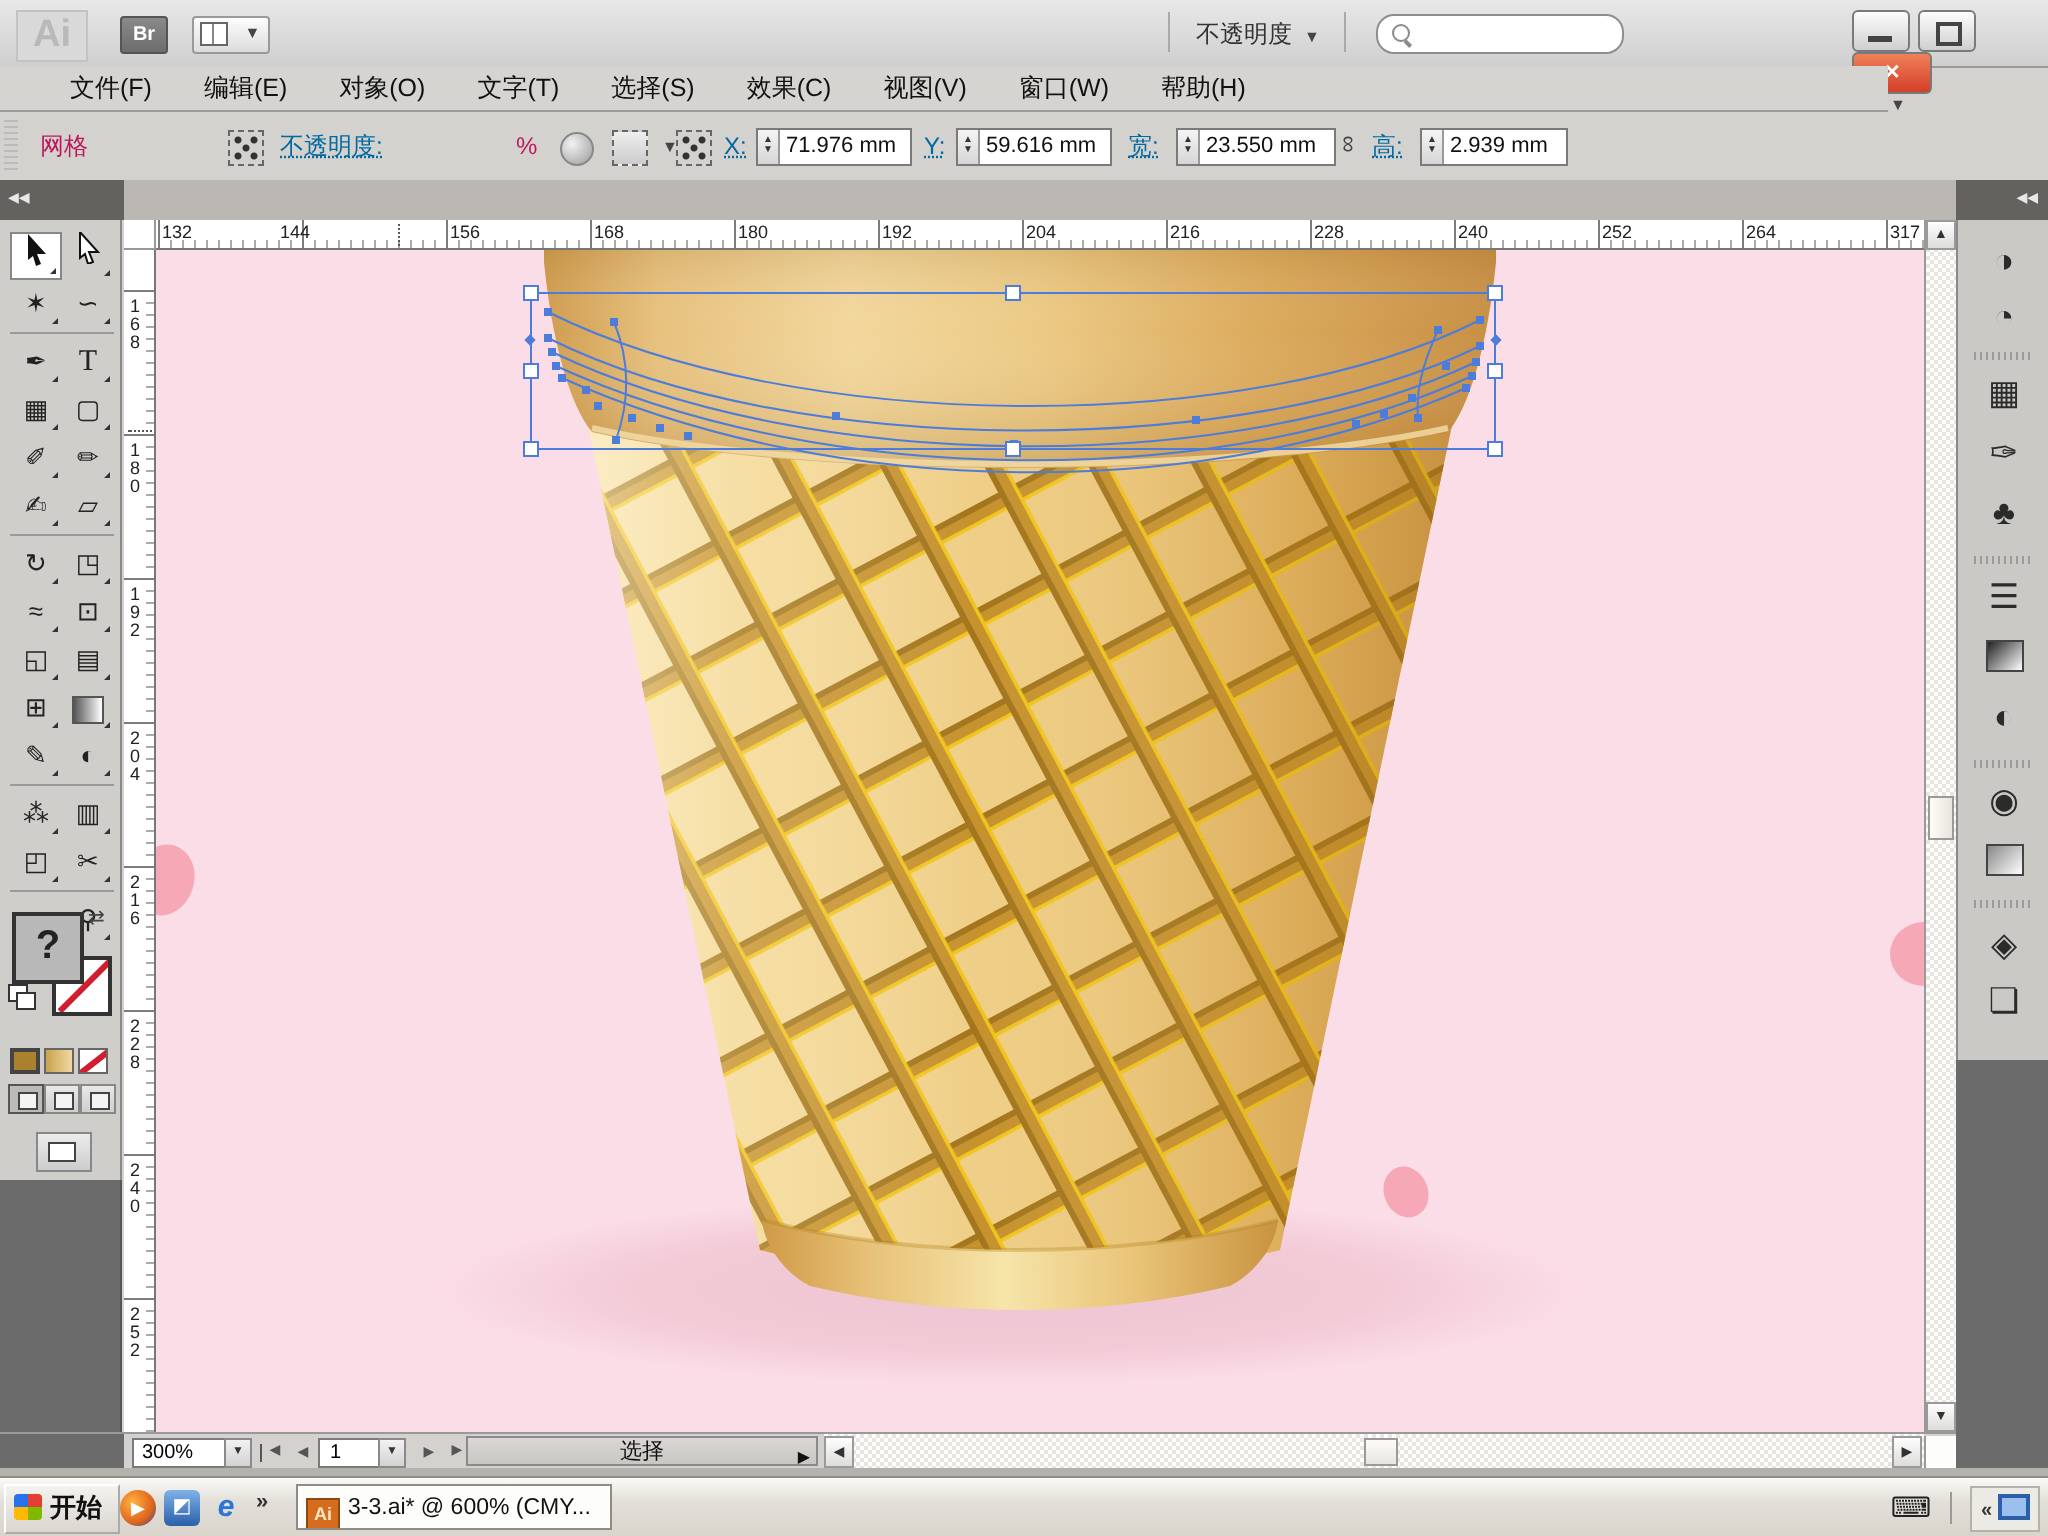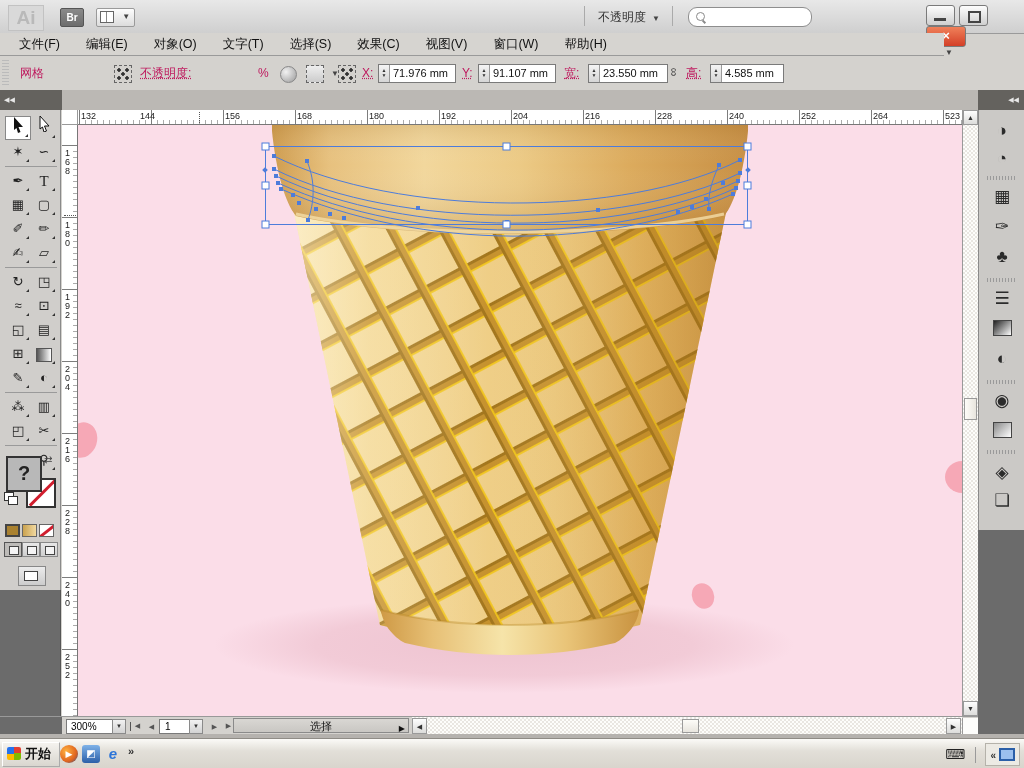--- a/index.html
+++ b/index.html
@@ -32,27 +32,27 @@
     border:3.5px solid #1a7fb4;vertical-align:-3px;margin-right:6px;}
   .winbtns{left:926px;top:5px;height:21px;}
   .winbtn{display:inline-block;width:27px;height:19px;border:1px solid #7a7a7a;border-radius:3px;
     background:linear-gradient(#fdfdfd,#cfcfcf);text-align:center;vertical-align:top;position:relative;}
   .winbtn.close{width:38px;background:linear-gradient(#f0815a,#d33f27);color:#fff;font-weight:bold;
     font-size:13px;line-height:18px;}
   .minbar{position:absolute;left:7px;bottom:4px;width:12px;height:3px;background:#444;}
   .restbox{position:absolute;left:8px;top:5px;width:9px;height:8px;border:2px solid #444;}
   
   .menubar{left:0;top:33px;width:944px;height:23px;background:#d6d4d0;border-bottom:1px solid #9a9a9a;
-    display:flex;align-items:center;padding-left:6px;box-sizing:border-box;}
+    display:flex;align-items:center;padding-left:22px;box-sizing:border-box;}
   .menu-item{font-size:12.5px;color:#111;padding:0 13px;line-height:22px;}
   
   .controlbar{left:0;top:56px;width:1024px;height:34px;background:#d4d2ce;border-bottom:1px solid #8e8e8e;}
   .grip{left:2px;top:4px;width:7px;height:26px;background:repeating-linear-gradient(#bbb 0 1px,transparent 1px 3px);}
   .cb-label{font-size:12px;color:#be185d;line-height:34px;}
-  .cb-bluelabel{font-size:12px;color:#be185d;line-height:34px;text-decoration:underline dotted;}
+  .cb-bluelabel{font-size:12px;color:#0369a1;line-height:34px;text-decoration:underline dotted;}
   .cb-icon{width:16px;height:16px;border:1px dashed #666;top:9px;}
   .cb-icon.dots{background:radial-gradient(circle 1.5px at 4px 4px,#333 1.5px,transparent 2px),
     radial-gradient(circle 1.5px at 12px 4px,#333 1.5px,transparent 2px),
     radial-gradient(circle 1.5px at 8px 8px,#333 1.5px,transparent 2px),
     radial-gradient(circle 1.5px at 4px 12px,#333 1.5px,transparent 2px),
     radial-gradient(circle 1.5px at 12px 12px,#333 1.5px,transparent 2px);}
   .style-circle{width:15px;height:15px;border-radius:50%;top:10px;
     background:radial-gradient(circle at 5px 5px,#f2f2f2,#9a9a9a);border:1px solid #888;}
   .field{top:8px;height:17px;background:#fff;border:1px solid #7a7a7a;font-size:11px;color:#111;
     line-height:17px;white-space:nowrap;}
@@ -225,26 +225,26 @@
   <span class="abs cb-bluelabel" style="left:140px;">不透明度:</span>
   <span class="abs field" style="left:200px;width:52px;margin-top:32px;"><span class="fval">100</span><span class="opbtn" style="position:absolute;right:0;top:-1px;">▶</span></span>
   <span class="abs cb-label" style="left:258px;">%</span>
   <span class="abs style-circle" style="left:280px;"></span>
   <span class="abs cb-icon" style="left:306px;background:linear-gradient(#eee,#ccc);"></span>
   <span class="abs ddarrow" style="left:325px;top:13px;">▼</span>
   <span class="abs cb-icon dots" style="left:338px;"></span>
   <span class="abs cb-bluelabel" style="left:362px;text-decoration:underline dotted;">X:</span>
   <span class="abs field" style="left:378px;width:76px;"><span class="stepper">▲<br>▼</span><span class="fval">71.976 mm</span></span>
   <span class="abs cb-bluelabel" style="left:462px;">Y:</span>
-  <span class="abs field" style="left:478px;width:76px;"><span class="stepper">▲<br>▼</span><span class="fval">91.107 mm</span></span>
+  <span class="abs field" style="left:478px;width:76px;"><span class="stepper">▲<br>▼</span><span class="fval">59.616 mm</span></span>
   <span class="abs cb-bluelabel" style="left:564px;">宽:</span>
   <span class="abs field" style="left:588px;width:78px;"><span class="stepper">▲<br>▼</span><span class="fval">23.550 mm</span></span>
   <span class="abs linkicon" style="left:670px;">∞</span>
   <span class="abs cb-bluelabel" style="left:686px;">高:</span>
-  <span class="abs field" style="left:710px;width:72px;"><span class="stepper">▲<br>▼</span><span class="fval">4.585 mm</span></span>
+  <span class="abs field" style="left:710px;width:72px;"><span class="stepper">▲<br>▼</span><span class="fval">2.939 mm</span></span>
 </div>
 
 <div class="abs tabstrip">
   <div class="abs panel-head" style="left:0;top:0;width:62px;height:20px;padding-left:4px;box-sizing:border-box;"><span>◀◀</span></div>
 </div>
 
 <div class="abs tools-panel">
   <div class="toolgrid">
     <div class="tool active"><svg width="13" height="16" viewBox="0 0 13 16">
           <path d="M2,0 L11,10 L6.5,10 L8.5,15 L6,16 L4.5,11 L2,13 Z" fill="#111"></path>
@@ -323,21 +323,21 @@
   <span class="hrl" style="left:147px">156</span>
   <span class="hrl" style="left:219px">168</span>
   <span class="hrl" style="left:291px">180</span>
   <span class="hrl" style="left:363px">192</span>
   <span class="hrl" style="left:435px">204</span>
   <span class="hrl" style="left:507px">216</span>
   <span class="hrl" style="left:579px">228</span>
   <span class="hrl" style="left:651px">240</span>
   <span class="hrl" style="left:723px">252</span>
   <span class="hrl" style="left:795px">264</span>
-  <span class="hrl" style="left:867px">523</span>
+  <span class="hrl" style="left:867px">317</span>
   <span class="hdot" style="left:121px"></span>
 </div>
 <div class="abs v-ruler">
   <span class="vrl" style="top:24px">168</span>
   <span class="vrl" style="top:96px">180</span>
   <span class="vrl" style="top:168px">192</span>
   <span class="vrl" style="top:240px">204</span>
   <span class="vrl" style="top:312px">216</span>
   <span class="vrl" style="top:384px">228</span>
   <span class="vrl" style="top:456px">240</span>
@@ -515,18 +515,19 @@
 <div class="abs dock-gutter"></div>
 
 <div class="abs appborder"></div>
 
 <div class="abs taskbar">
   <div class="abs start-btn"><span class="winflag"></span><span>开始</span></div>
   <div class="abs ql-icon wmp" style="left:60px;">▶</div>
   <div class="abs ql-icon blueapp" style="left:82px;">◩</div>
   <div class="abs ql-icon ie" style="left:104px;">e</div>
   <div class="abs chev" style="left:128px;">»</div>
+  <div class="abs task-btn"><span class="ai-mini">Ai</span><span>3-3.ai* @ 600% (CMY...</span></div>
   <div class="abs tray">
     <span class="kbd-icon">⌨</span>
     <span class="tray-sep"></span>
     <span class="tray-box"><span style="font-size:10px;font-weight:bold;color:#333;">«</span><span class="net-icon"></span></span>
   </div>
 </div>
 
 </body></html>

